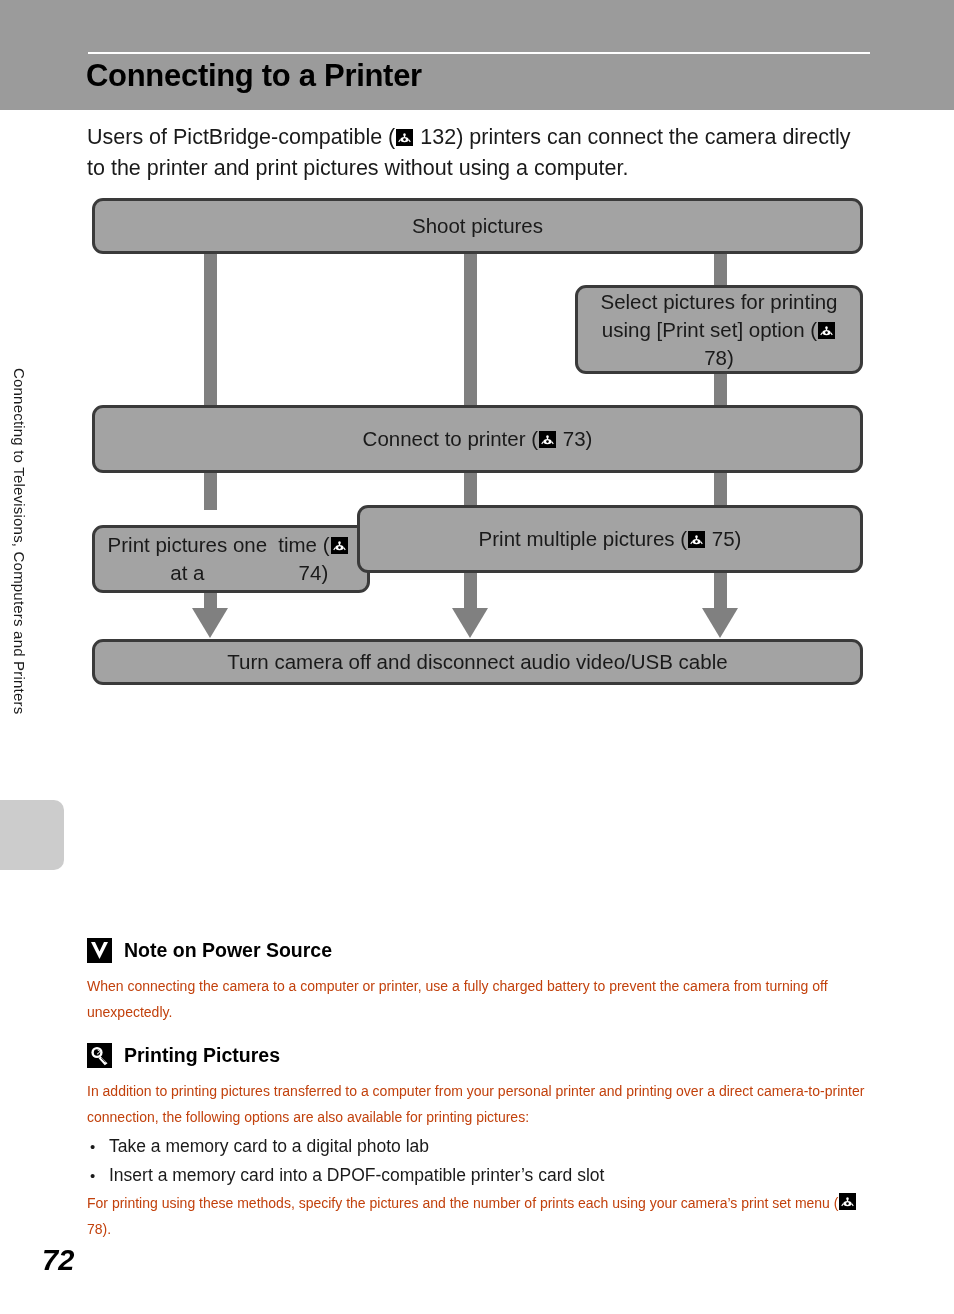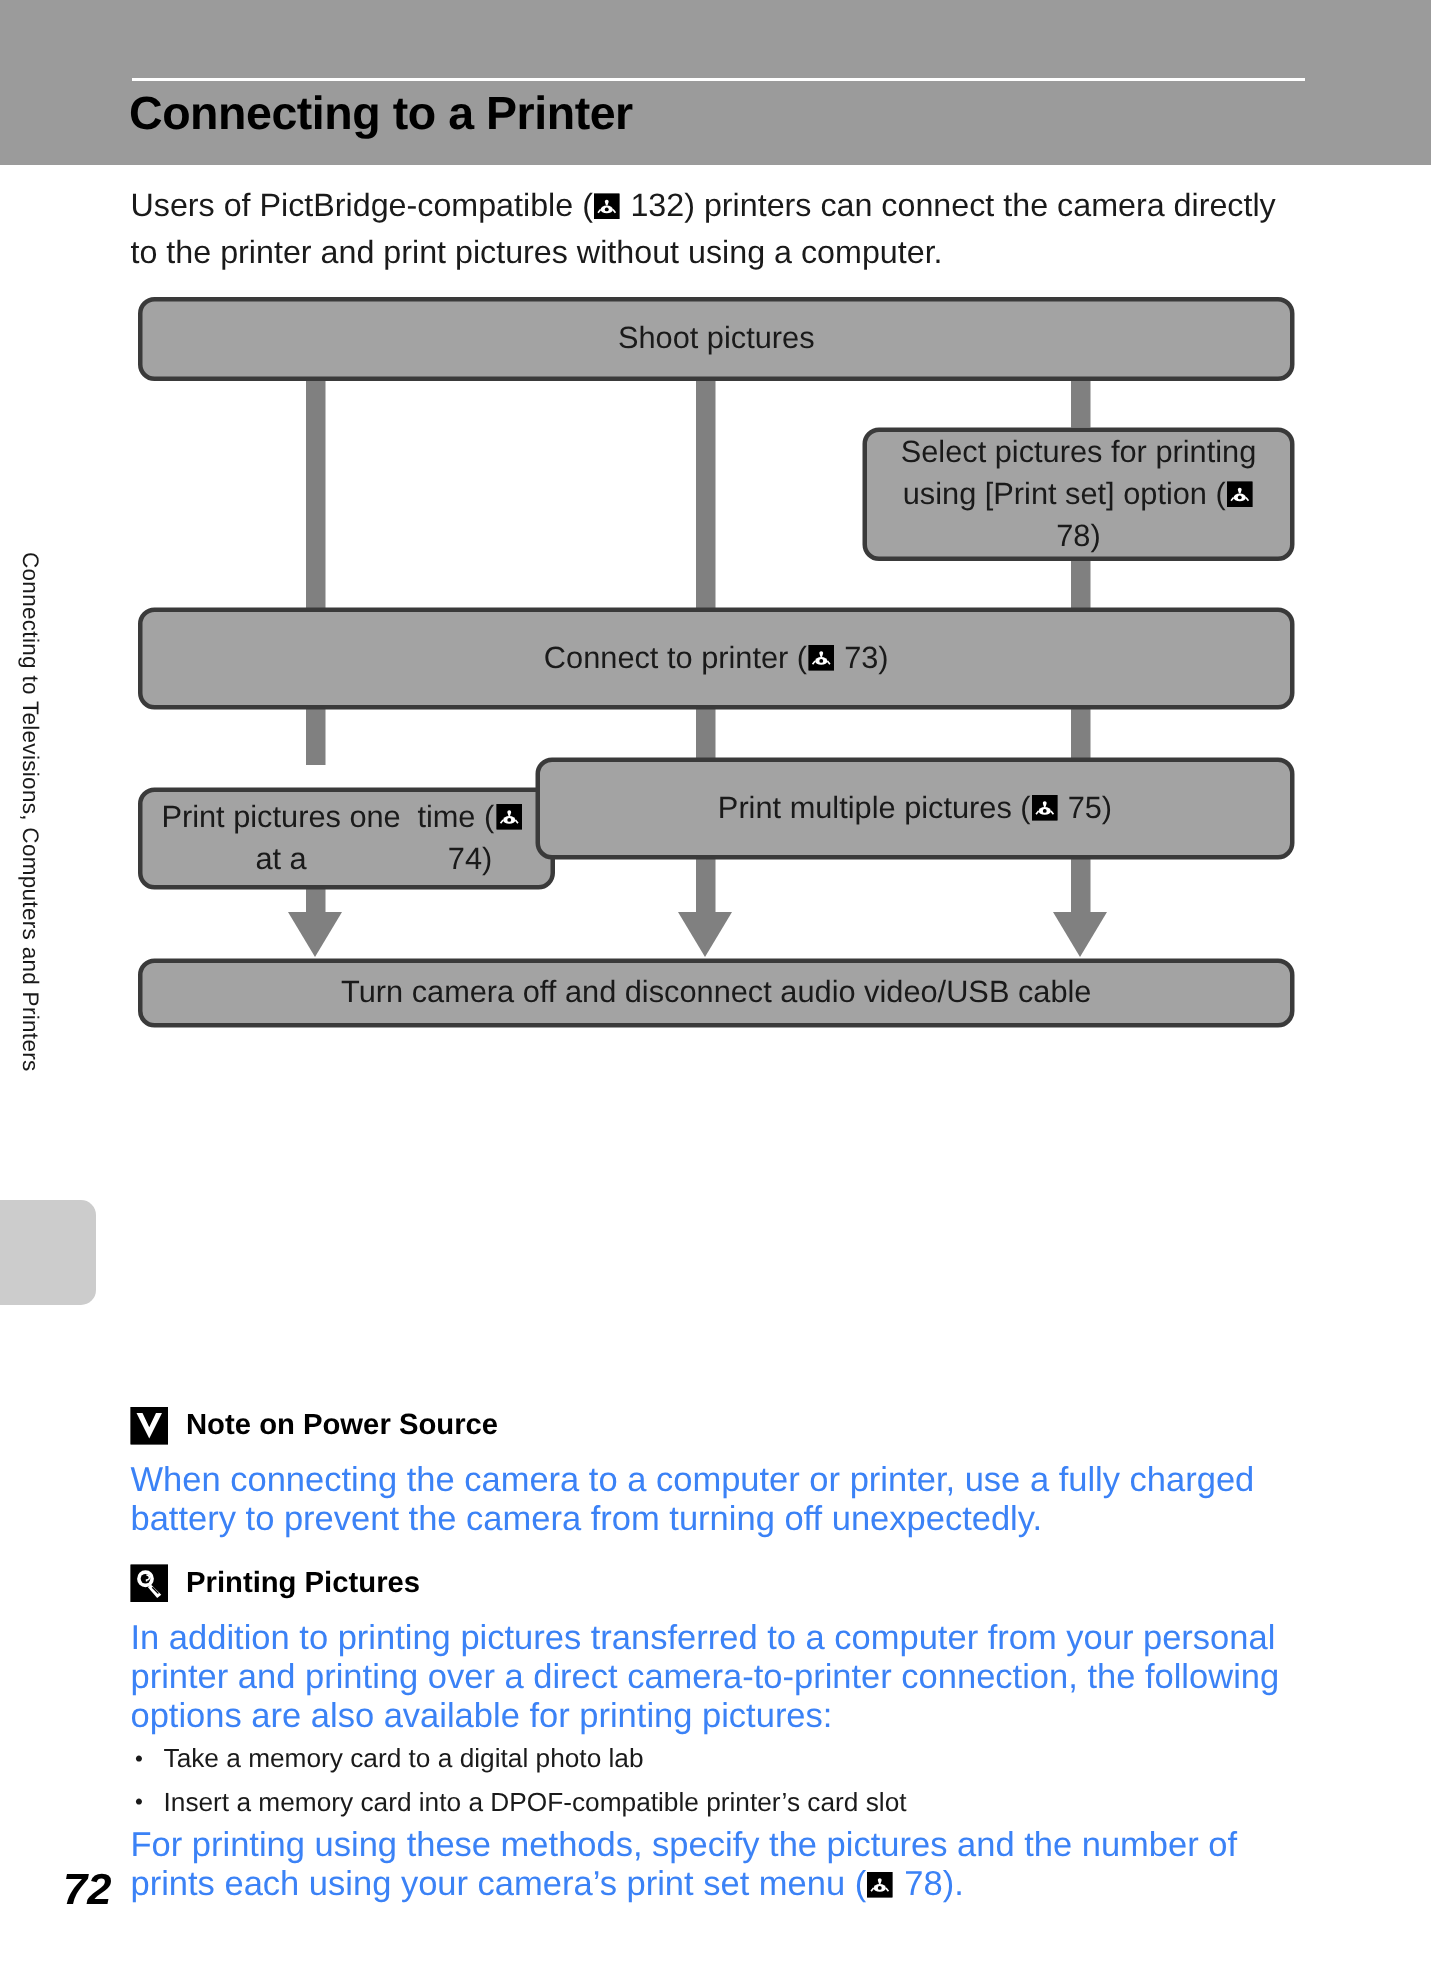--- a/index.html
+++ b/index.html
@@ -128,23 +128,23 @@
     margin-bottom: 10px;
   }
   .note-icon {
     width: 25px; height: 25px;
     background: #000000;
     margin-right: 12px;
     flex: 0 0 auto;
   }
   .note-icon svg { display: block; }
   .note-body {
-    font-size: 23px;
+    font-size: 14px;
     line-height: 26px;
-    color: #3b82f6;
+    color: #c2410c;
   }
   .bullets { margin: 2px 0 0 0; padding: 0; list-style: none; }
   .bullets li {
     font-size: 17.5px;
     line-height: 29px;
     padding-left: 22px;
     position: relative;
   }
   .bullets li::before {
     content: "\2022";

